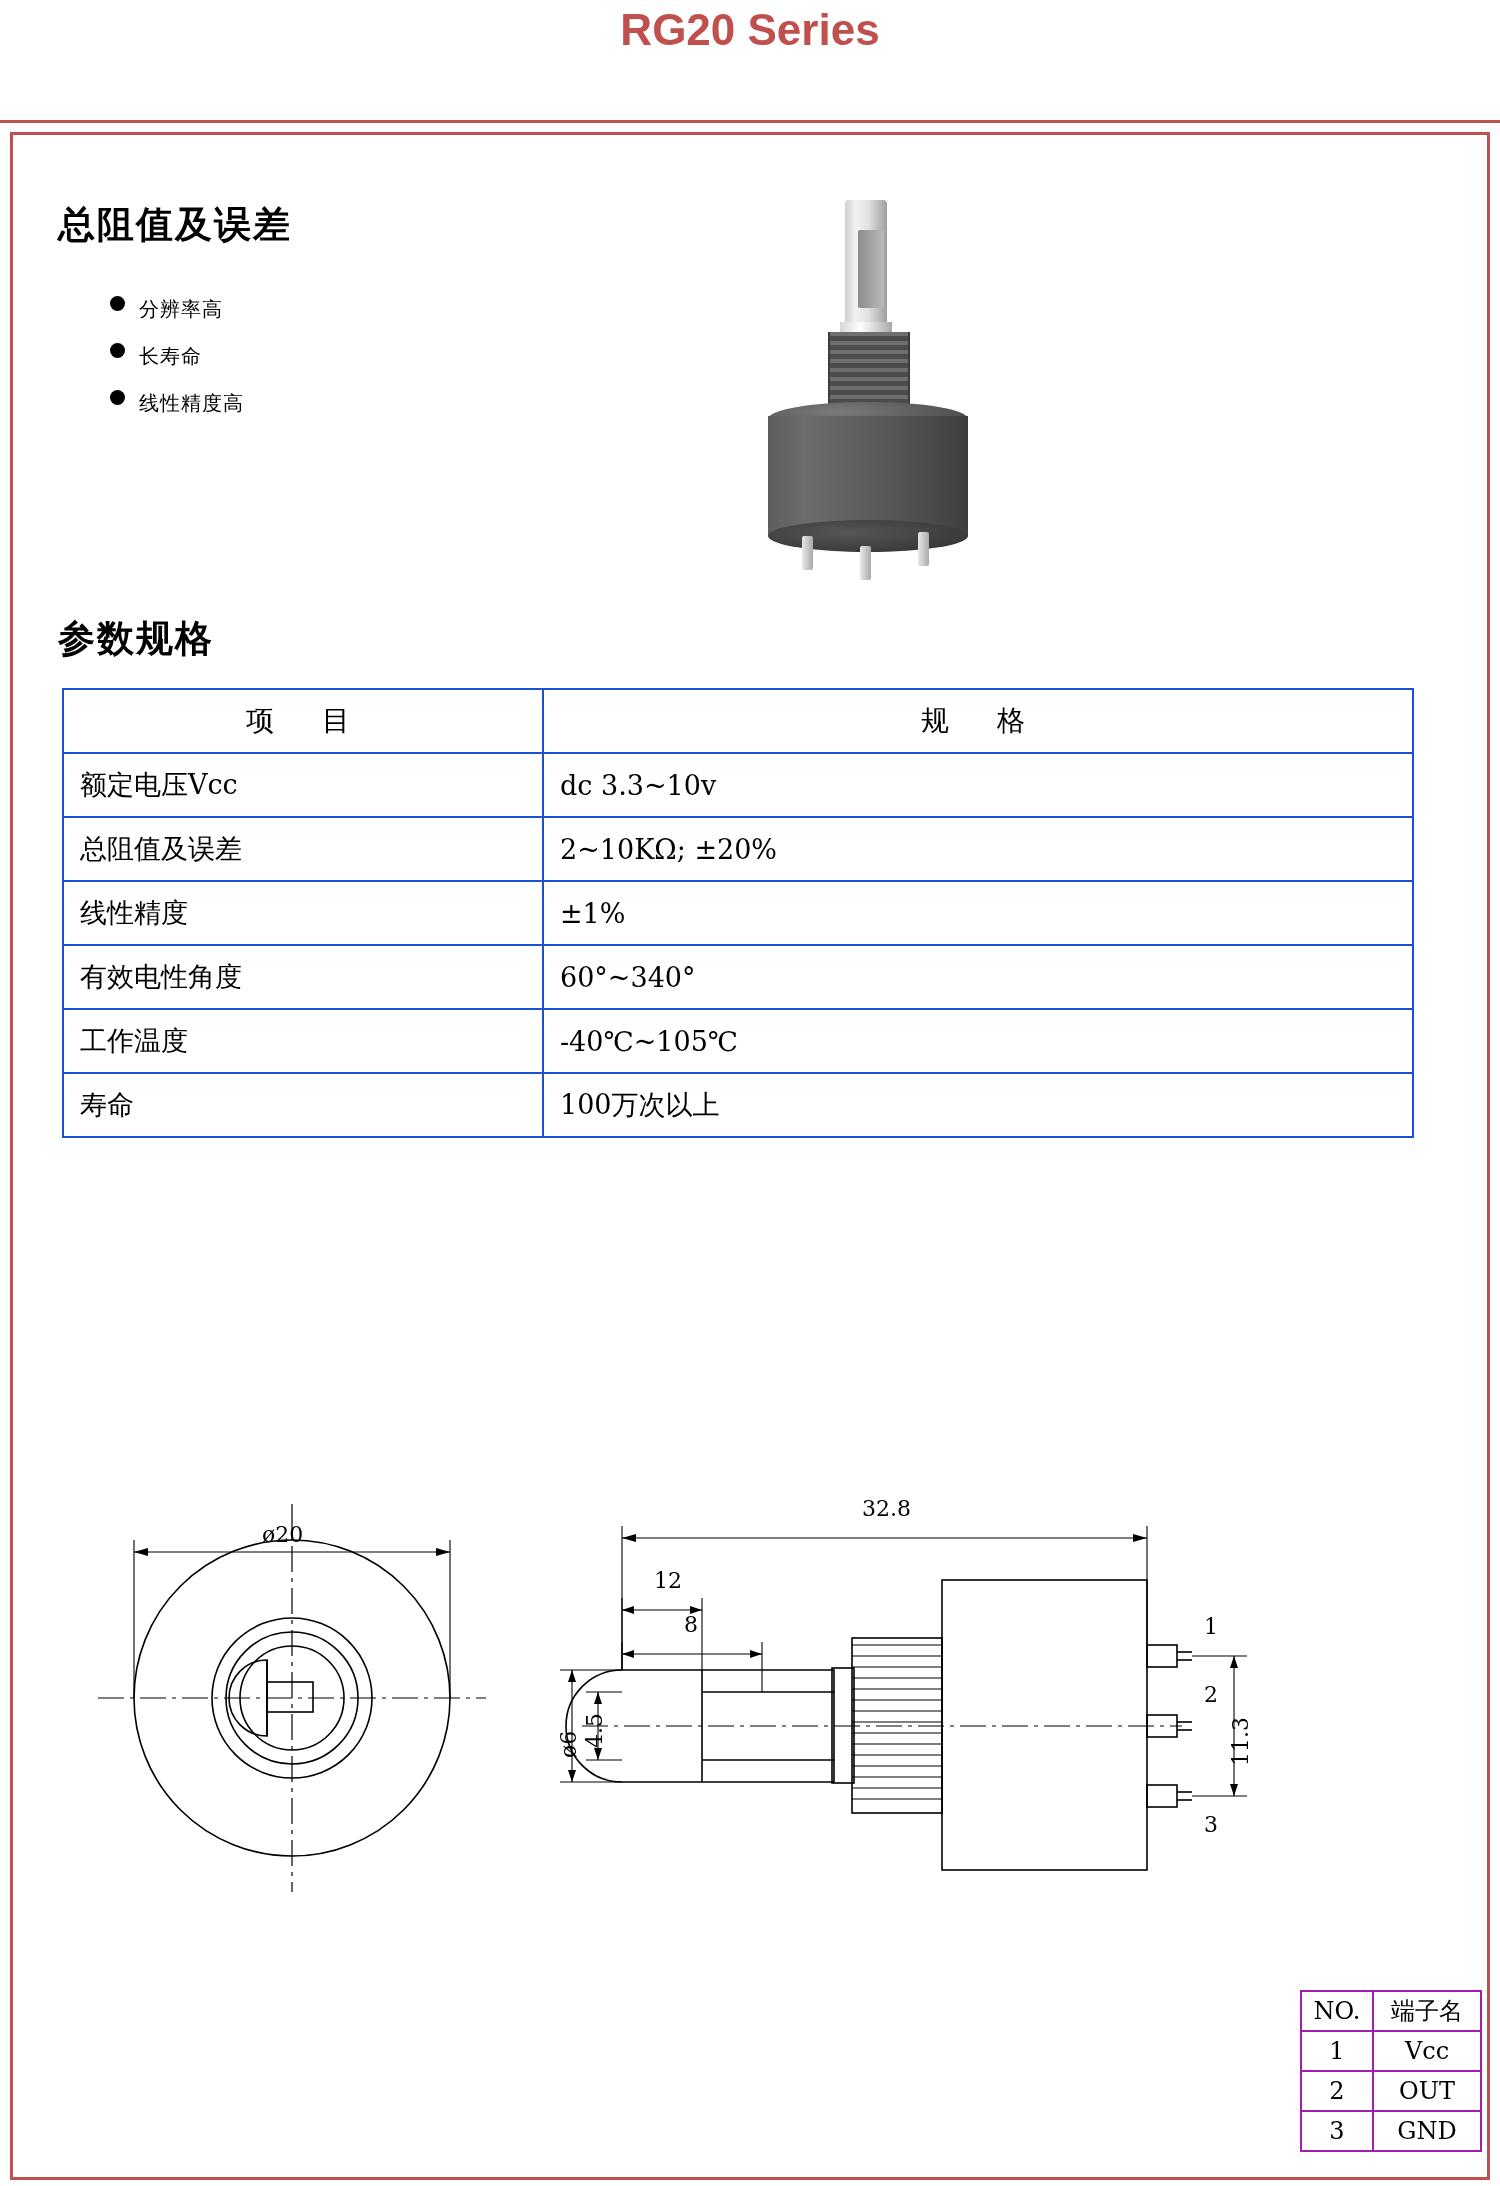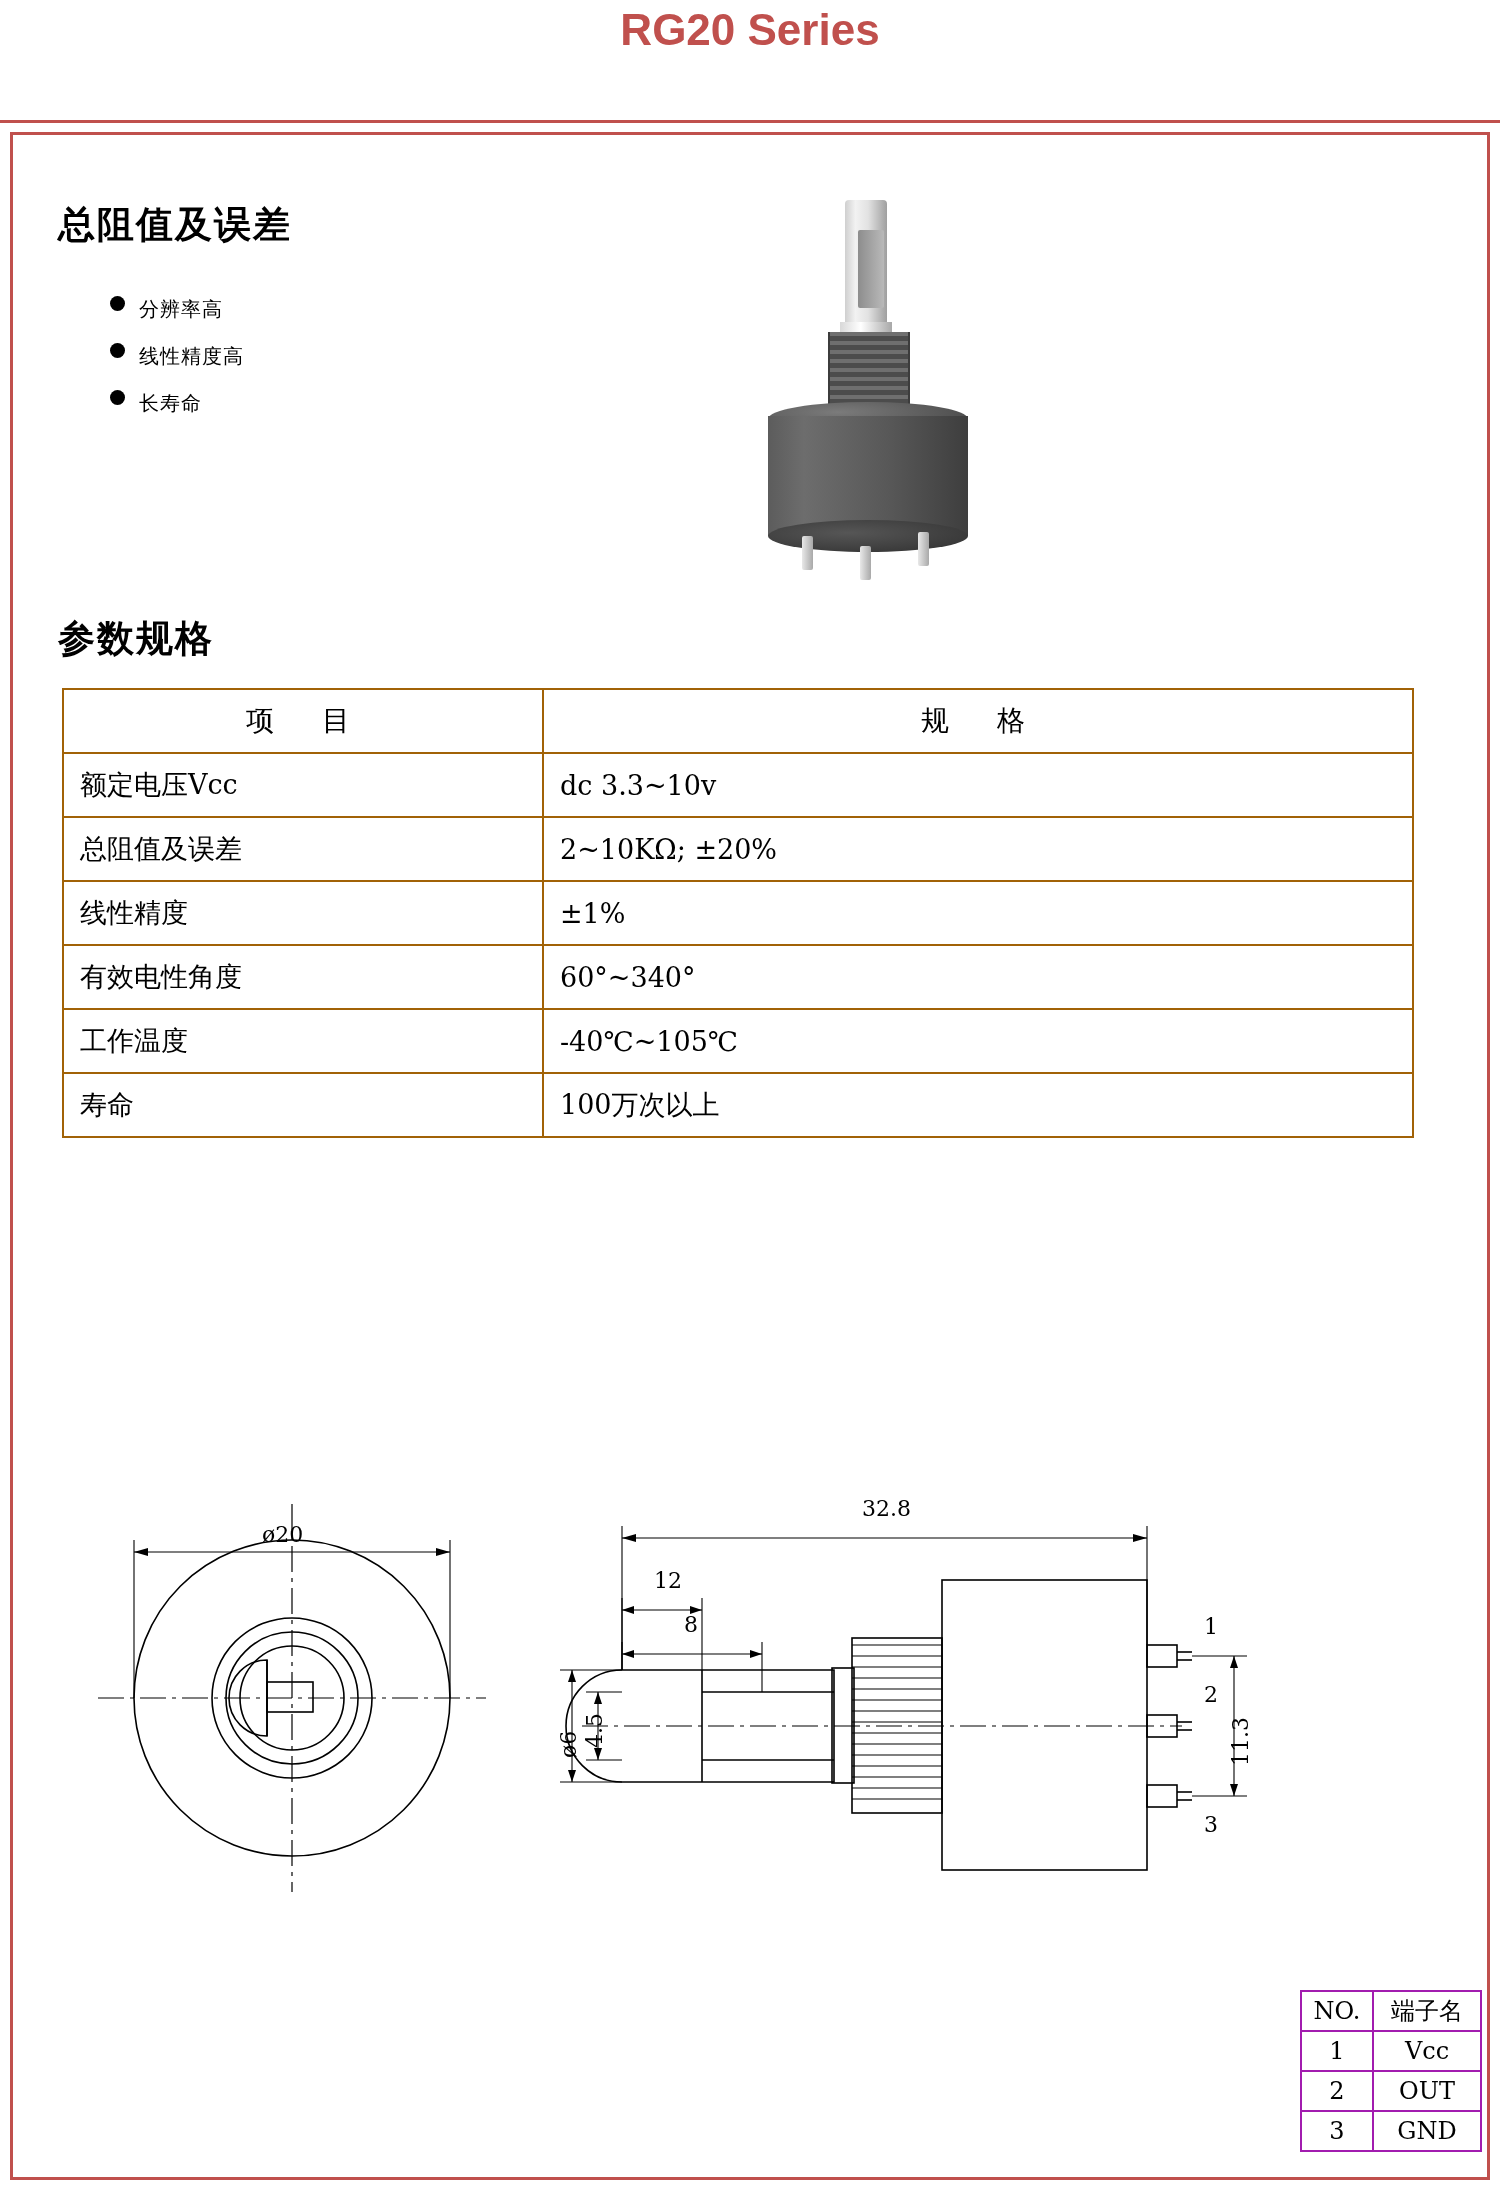--- a/index.html
+++ b/index.html
@@ -171,21 +171,21 @@
   
   .spec-table {
     position: absolute;
     left: 62px;
     top: 688px;
     width: 1352px;
     border-collapse: collapse;
     font-family: "DejaVu Serif", serif;
   }
   .spec-table td, .spec-table th {
-    border: 2px solid #a16207;
+    border: 2px solid #1d4ed8;
     height: 62px;
     padding: 0 16px;
     font-size: 27px;
     color: #000;
     text-align: left;
     font-weight: normal;
   }
   .spec-table col.c1 { width: 480px; }
   .spec-table .hdr {
     text-align: center;
@@ -246,25 +246,25 @@
 
   <div class="sec-title" id="product-name">总阻值及误差</div>
 
   <div class="bullets">
     <div class="bullet">
       <span class="dot"></span>
       <span>分辨率高</span>
     </div>
     <div class="bullet">
       <span class="dot"></span>
-      <span>线性精度高</span>
+      <span>长寿命</span>
     </div>
     <div class="bullet">
       <span class="dot"></span>
-      <span>长寿命</span>
+      <span>线性精度高</span>
     </div>
   </div>
 
   <div class="photo">
     <div class="shaft"></div>
     <div class="shaft-flat"></div>
     <div class="shaft-collar"></div>
     <div class="thread"></div>
     <div class="body-top"></div>
     <div class="body-cyl"></div>

